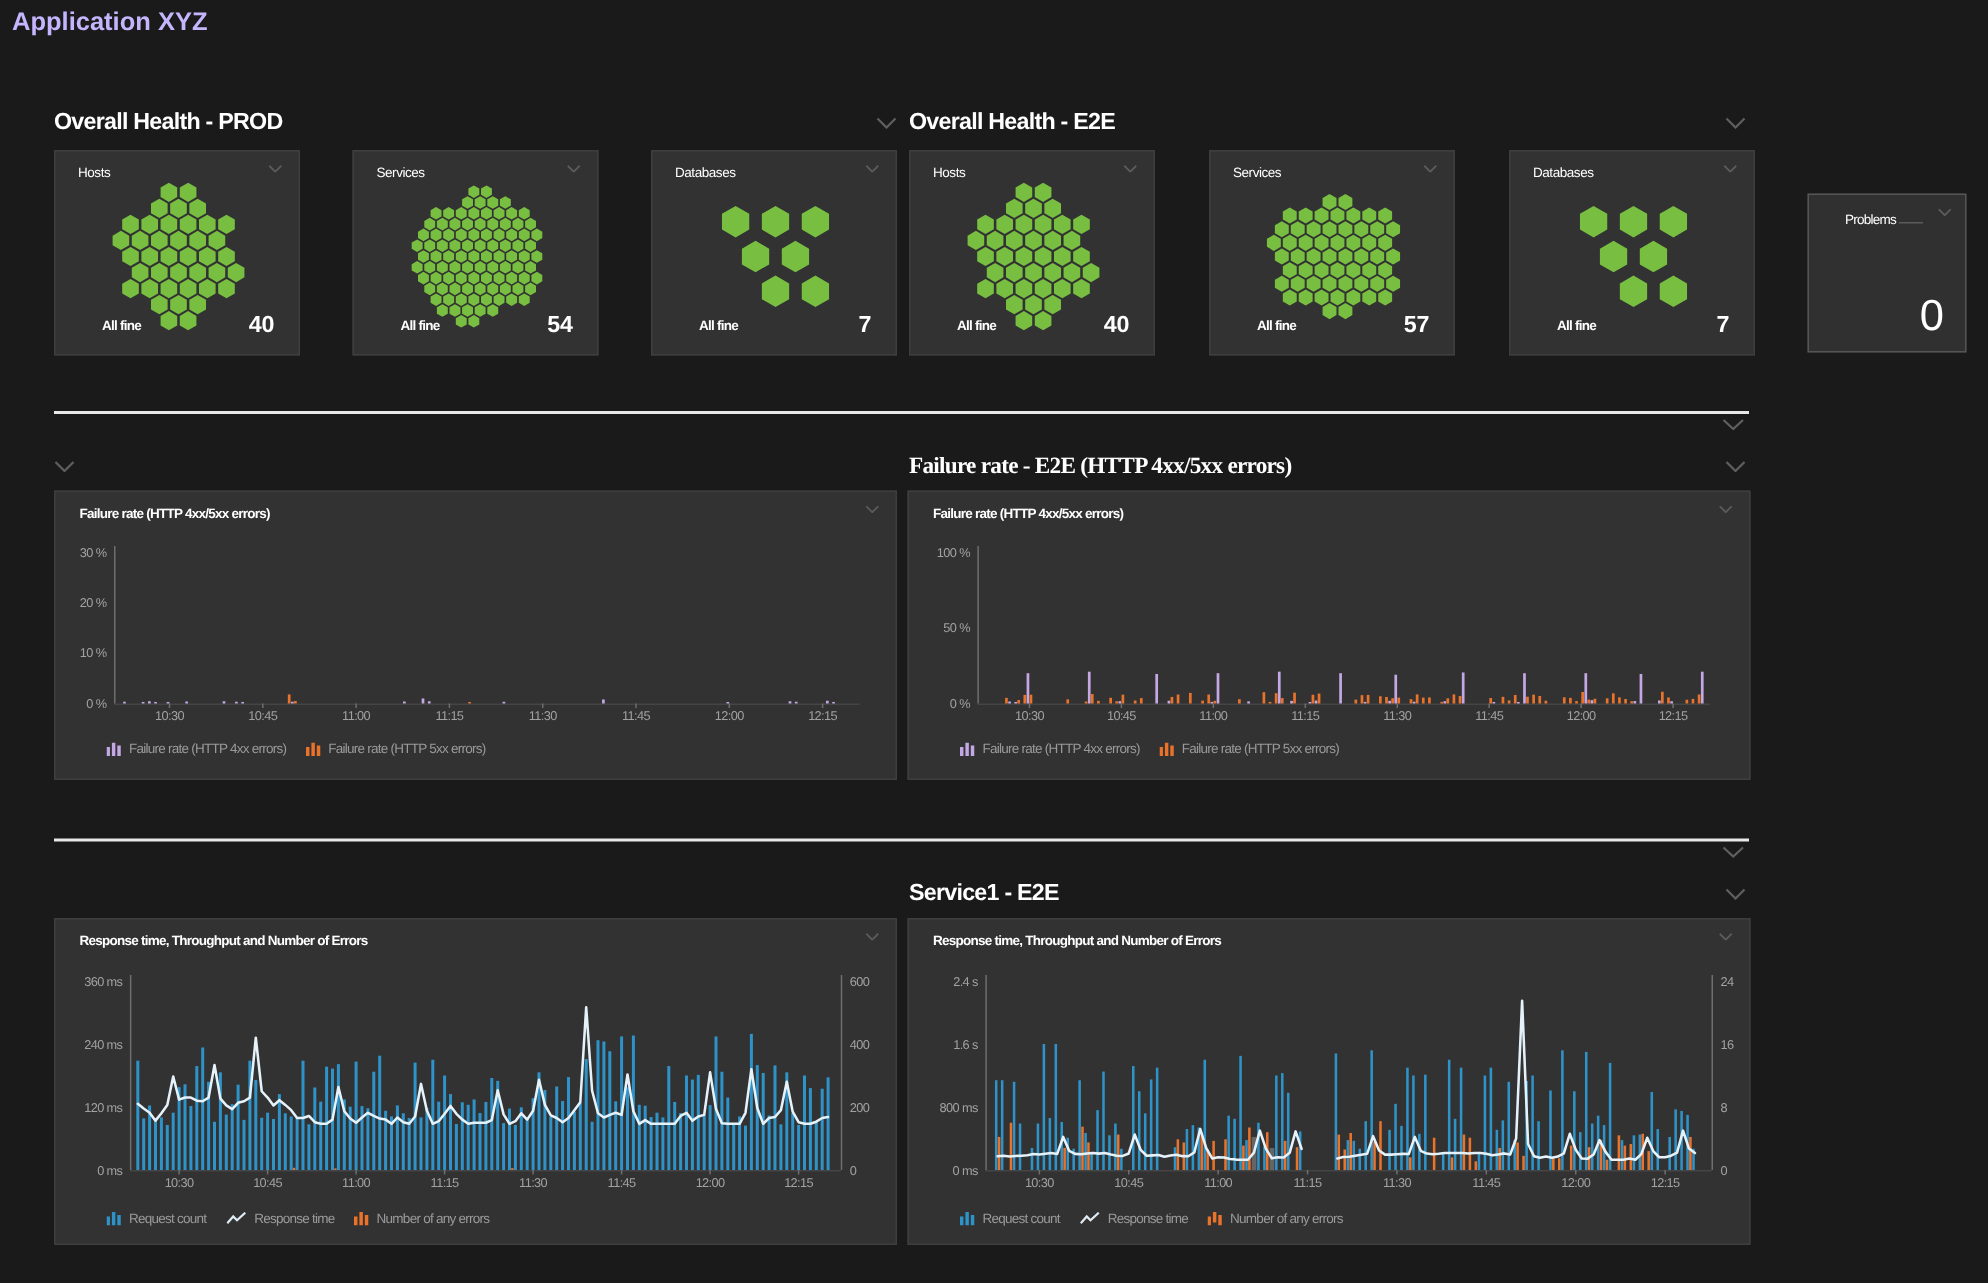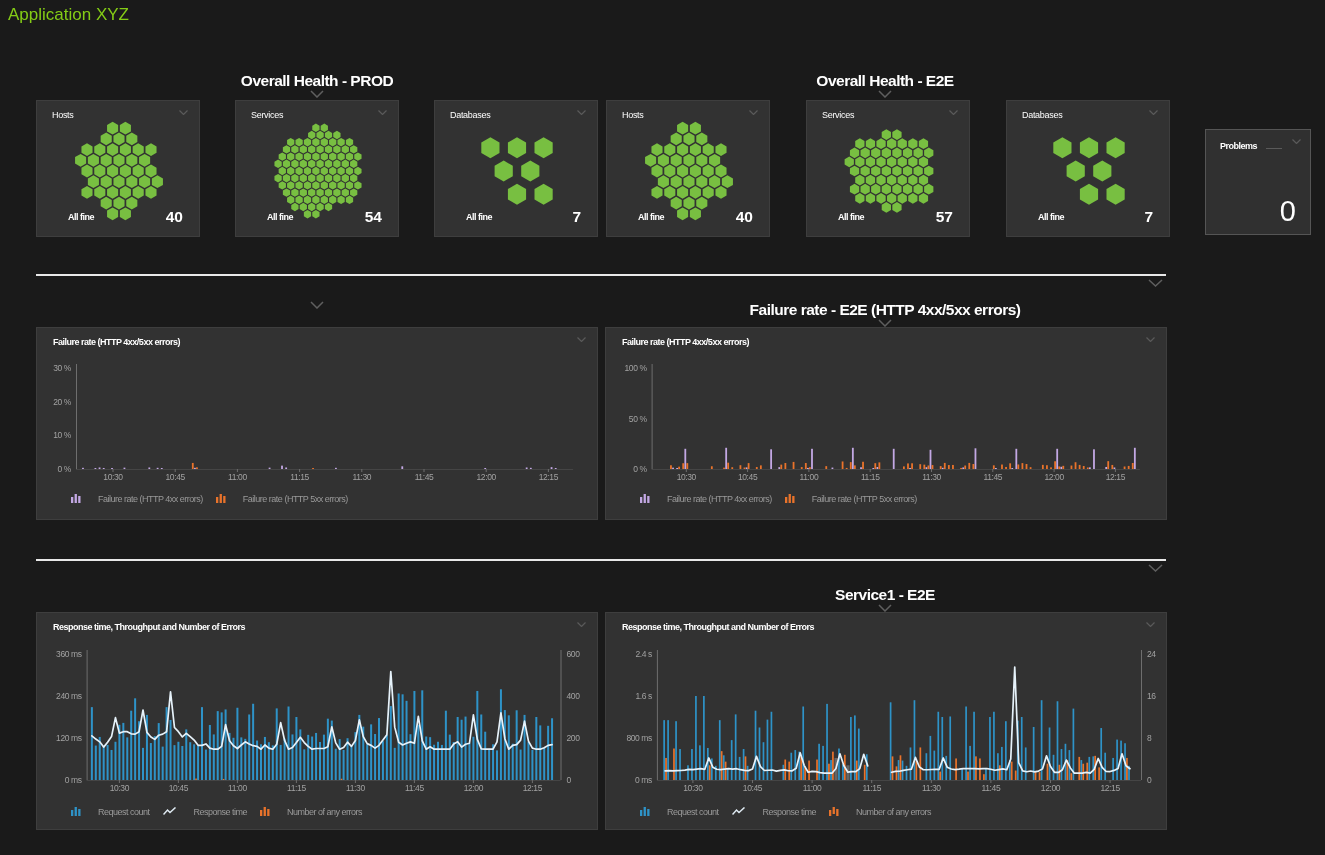--- a/index.html
+++ b/index.html
@@ -6,25 +6,25 @@
   html,body { width:1325px; height:855px; overflow:hidden; }
   body {
     background:#1a1a1a;
     font-family:"Liberation Sans","DejaVu Sans",sans-serif;
     color:#fff;
     position:relative;
     -webkit-font-smoothing:antialiased;
   }
   .page-title {
     position:absolute; left:8px; top:5px;
-    font-size:17px; color:#84cc16; letter-spacing:0; font-weight:400;
+    font-size:17px; color:#c4b5fd; letter-spacing:0; font-weight:700;
   }
   .section-header {
     position:absolute; height:20px;
-    display:flex; align-items:center; justify-content:space-between;flex-direction:column;
+    display:flex; align-items:center; justify-content:space-between;
   }
   .section-header .sh-title {
     font-size:15.5px; font-weight:bold; color:#fff; letter-spacing:-0.5px;
   }
   .chev { color:#5f5f5f; display:inline-flex; align-items:center; }
   .chev svg { display:block; }
   .tile {
     position:absolute; background:#323232; border:1px solid #3e3e3e;
   }
   .tile-title {
@@ -36,43 +36,43 @@
   .tile-status {
     position:absolute; left:31px; bottom:14px;
     font-size:9px; font-weight:bold; color:#fff; letter-spacing:-0.5px;
   }
   .tile-count {
     position:absolute; right:16px; bottom:10px;
     font-size:15.5px; font-weight:700; color:#fff;
   }
   .problems-tile { background:#303030; border:1px solid #555; }
   .problems-title {
-    position:absolute; left:14px; top:11px;
-    font-size:9px; font-weight:bold; color:#fff; letter-spacing:-0.5px;
+    position:absolute; left:24px; top:11px;
+    font-size:9px; font-weight:normal; color:#fff; letter-spacing:-0.5px;
   }
   .problems-dash {
     position:absolute; left:60px; top:18px; width:16px; height:1px; background:#5a5a5a;
   }
   .problems-value {
     position:absolute; right:14px; bottom:6px;
     font-size:29px; font-weight:300; color:#fff;
   }
   .divider { position:absolute; height:2px; background:#e8e8e8; }
   .divider-chev { position:absolute; color:#5f5f5f; }
   .chart-tile { position:absolute; background:#323232; border:1px solid #3e3e3e; }
   .chart-title {
     position:absolute; left:16px; top:9px;
     font-size:9px; font-weight:bold; color:#fff; letter-spacing:-0.5px;
   }
   .plot { position:absolute; left:0; top:0; }
   .legend {
     position:absolute; display:flex; align-items:center; gap:13px;
     font-size:9px; color:#9a9a9a; letter-spacing:-0.5px;
   }
-  .legend-item { display:flex; align-items:flex-start; gap:17px; }
+  .legend-item { display:flex; align-items:center; gap:5px; }
   .legend-item svg { display:block; }
 </style>
 </head>
 <body>
 
 <div class="page-title">Application XYZ</div>
 
 <div class="section-header" style="left:36px;top:72px;width:562px;">
   <span class="sh-title">Overall Health - PROD</span>
   <span class="chev">
@@ -430,21 +430,21 @@
     </svg>
   </span>
 
 <div class="section-header" style="left:36px;top:301px;width:562px;">
   <span class="chev">
       <svg width="14" height="8" viewBox="0 0 14 8">
         <path d="M1 1l6 6 6-6" fill="none" stroke="currentColor" stroke-width="1.5"></path>
       </svg>
     </span>
 </div>
-<div class="section-header" style="left:606px;top:301px;width:558px;">
+<div class="section-header" style="left:606px;top:301px;width:558px;font-family:Liberation Serif, serif;">
   <span class="sh-title">Failure rate - E2E (HTTP 4xx/5xx errors)</span>
   <span class="chev">
       <svg width="14" height="8" viewBox="0 0 14 8">
         <path d="M1 1l6 6 6-6" fill="none" stroke="currentColor" stroke-width="1.5"></path>
       </svg>
     </span>
 </div>
 
 <div class="chart-tile" style="left:36px;top:327px;width:562px;height:193px;">
   <div class="chart-title">Failure rate (HTTP 4xx/5xx errors)</div>

